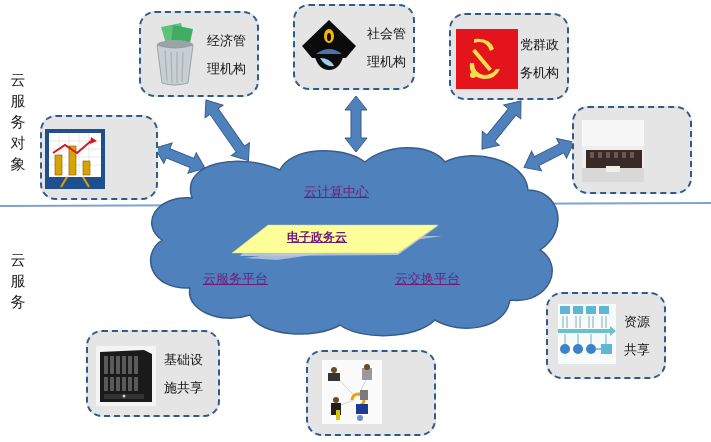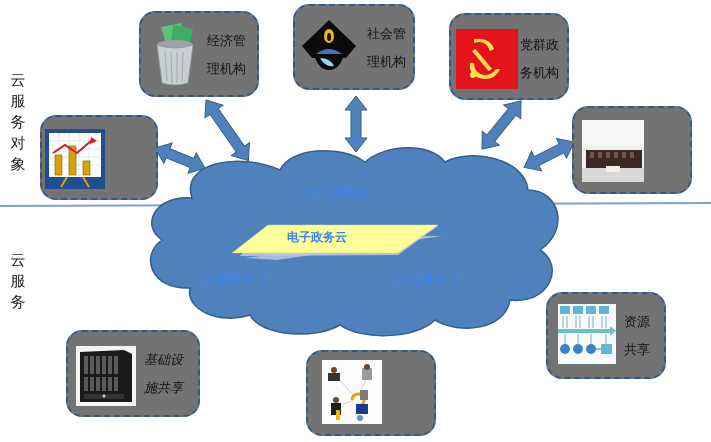--- a/index.html
+++ b/index.html
@@ -1,23 +1,23 @@
 <!DOCTYPE html>
 <html><head>
 <meta charset="utf-8">
 <style>
   html, body { margin:0; padding:0; background:#ffffff; }
   body { width:711px; height:442px; position:relative; overflow:hidden;
          font-family: "DejaVu Sans", "Liberation Sans", sans-serif; color:#111; }
   .abs { position:absolute; }
   .vlabel { position:absolute; font-size:15px; line-height:21px; width:18px; text-align:center; color:#222; }
-  .box { position:absolute; border:2.5px dashed #2f5b8c; border-radius:16px; box-sizing:border-box; background:#737373;text-align:right; }
+  .box { position:absolute; border:2.5px dashed #2f5b8c; border-radius:16px; box-sizing:border-box; background:#e5e5e5;text-align:right; }
   .box .txt { position:absolute; font-size:13px; line-height:28px; color:#111; white-space:nowrap; }
   .icon { position:absolute; }
-  .cloud-text { position:absolute; font-size:13px; color:#3b82f6; white-space:nowrap; }
+  .cloud-text { position:absolute; font-size:13px; color:#701a75; white-space:nowrap;text-decoration:underline; }
   svg { display:block; }
 </style>
 </head>
 <body>
 
 <svg class="abs" style="left:0;top:0" width="711" height="442">
   <line x1="0" y1="206" x2="711" y2="203" stroke="#7fa3cf" stroke-width="2"></line>
 </svg>
 
 <div class="vlabel" style="left:9px;top:70px;">
@@ -179,21 +179,21 @@
           <rect x="32" y="32" width="4" height="6"></rect>
         <rect x="40" y="32" width="4" height="6"></rect>
           <rect x="48" y="32" width="4" height="6"></rect>
       </g>
       <rect x="0" y="48" width="62" height="14" fill="#d8d8d8"></rect>
       <rect x="24" y="46" width="14" height="6" fill="#f2efe6"></rect>
     </svg>
   </div>
 </div>
 
-<div class="box" style="left:66px;top:330px;width:134px;height:87px;font-style:italic;">
+<div class="box" style="left:86px;top:330px;width:134px;height:87px;">
   <div class="icon" style="left:8px;top:14px;width:60px;height:60px;">
     <svg width="60" height="60" viewBox="0 0 60 60">
       <rect x="0" y="0" width="60" height="60" fill="#f4f4f4"></rect>
       <polygon points="4,6 48,4 56,8 56,56 4,56" fill="#1a1a1a"></polygon>
       <g fill="#5a5a5a">
         <rect x="8" y="10" width="4" height="18"></rect>
           <rect x="14" y="10" width="4" height="18"></rect>
         <rect x="20" y="10" width="4" height="18"></rect>
           <rect x="26" y="10" width="4" height="18"></rect>
         <rect x="32" y="10" width="4" height="18"></rect>

